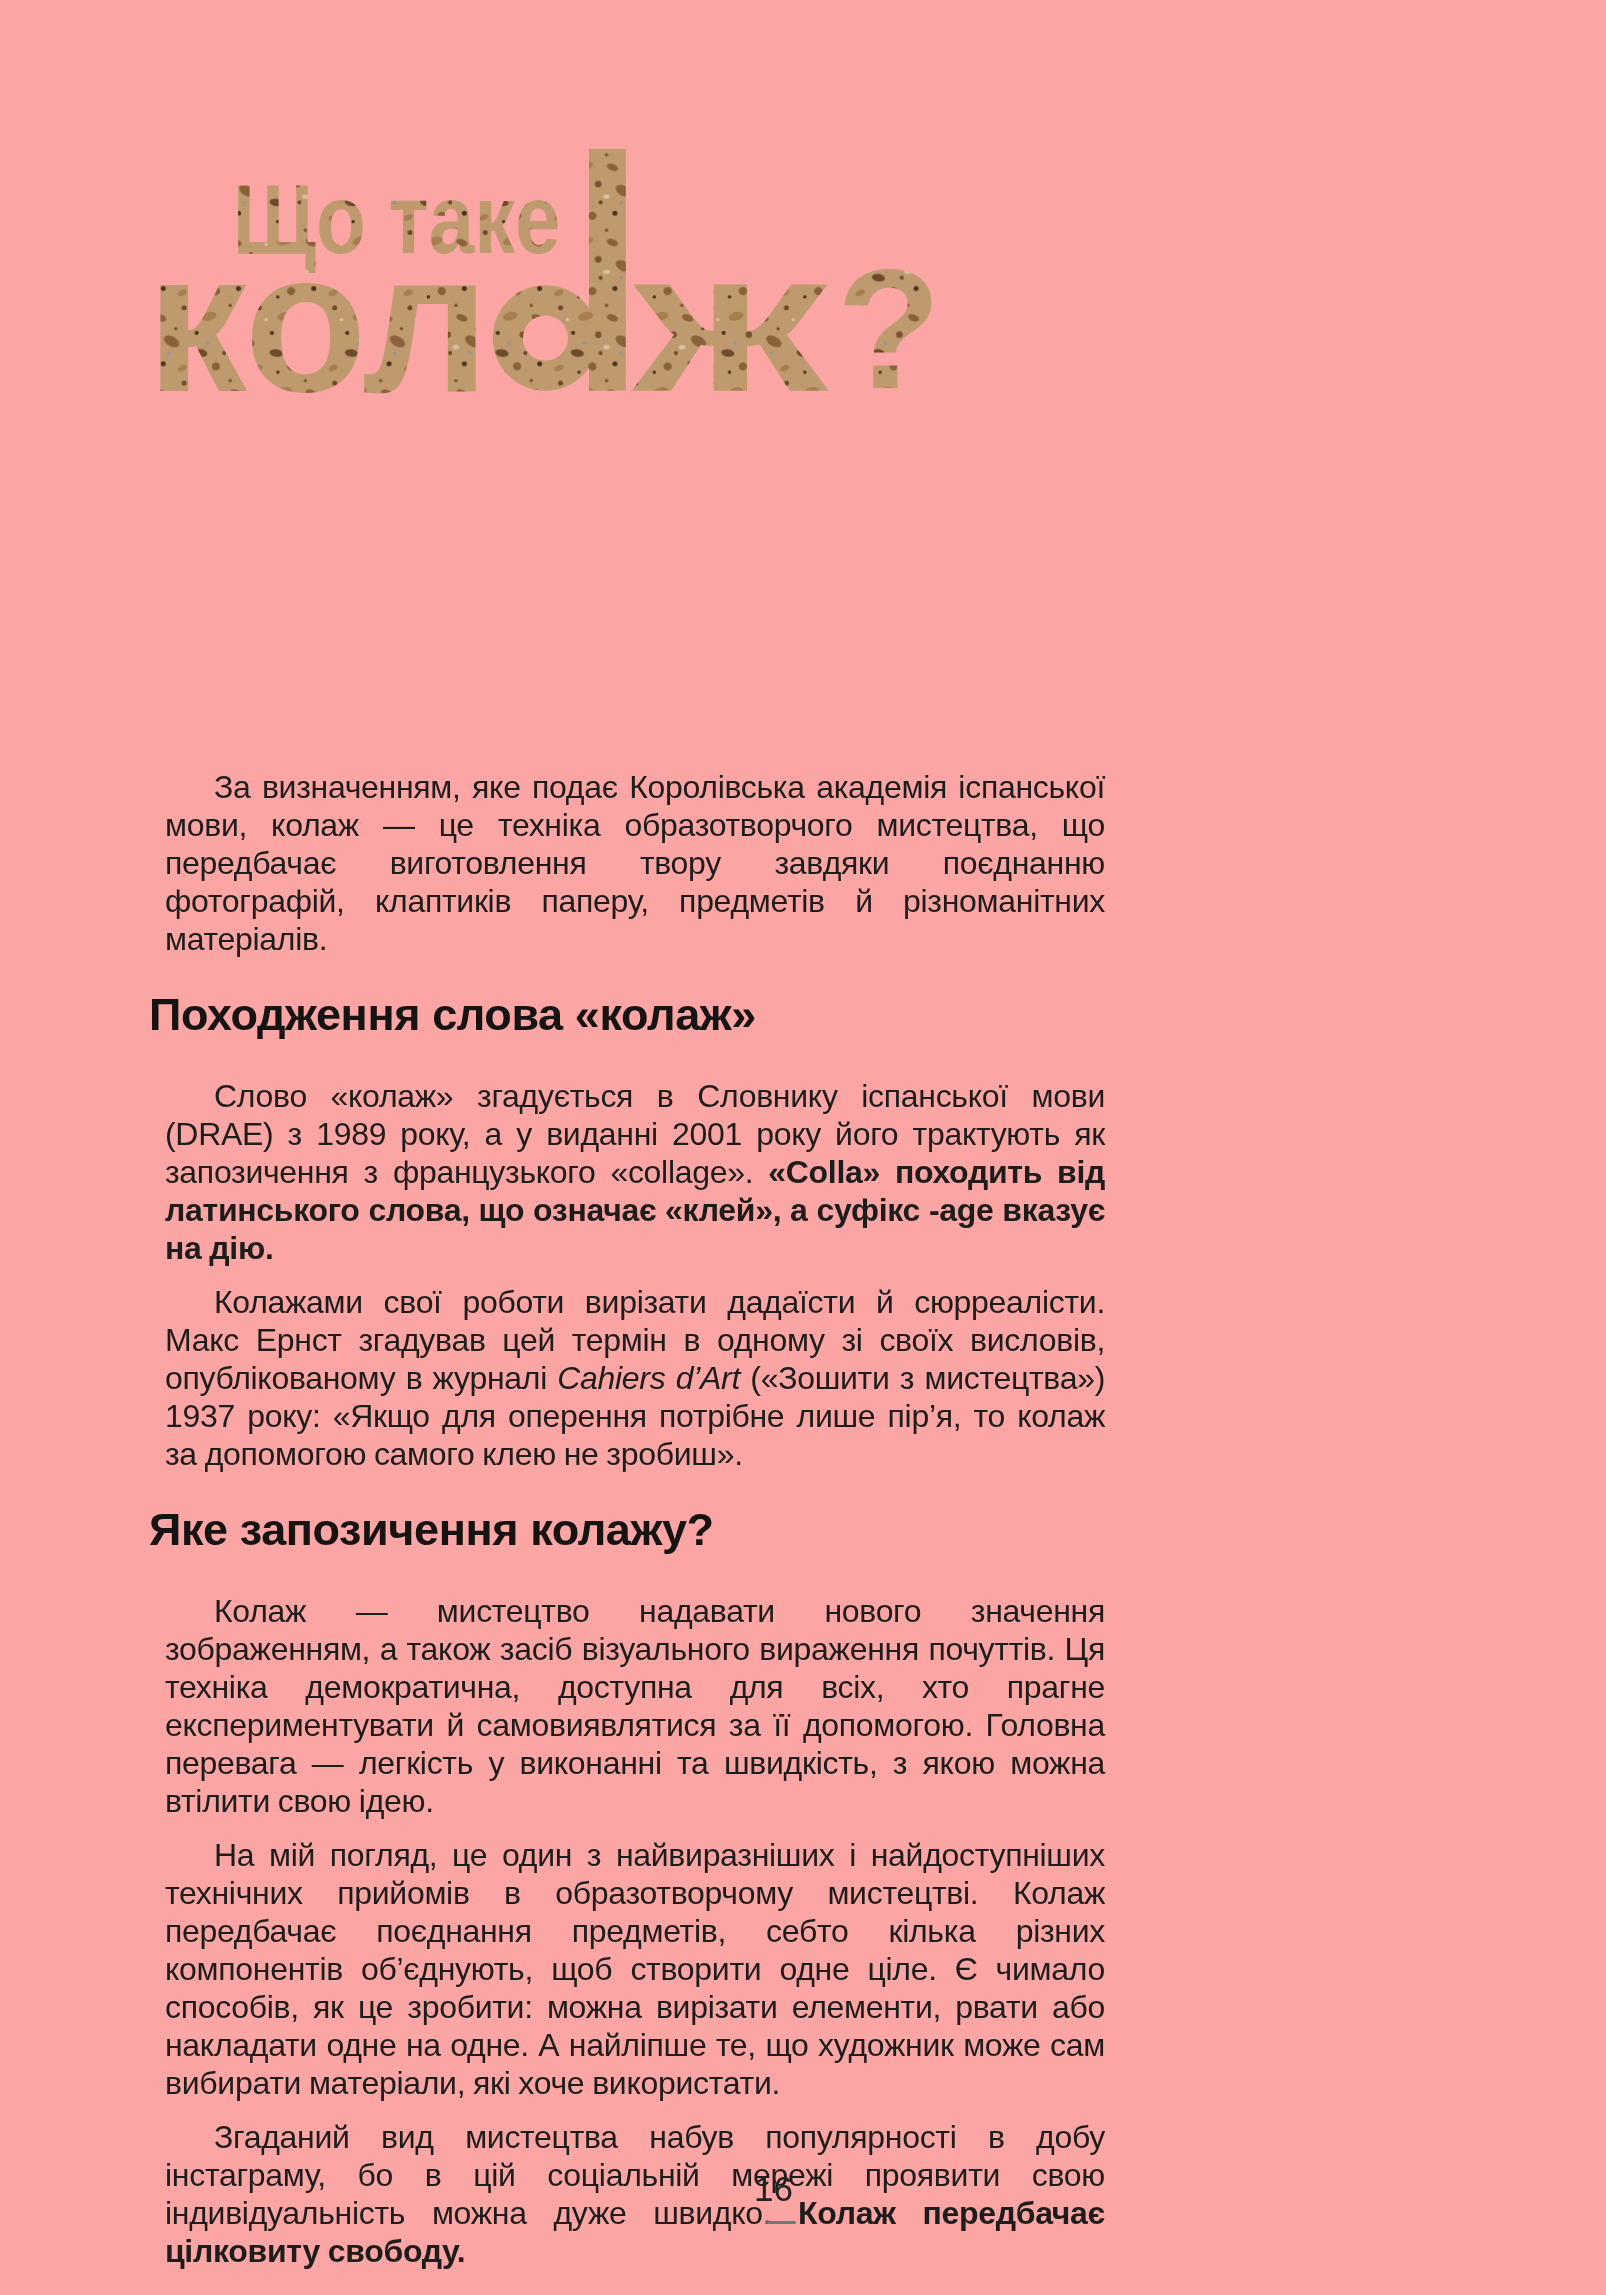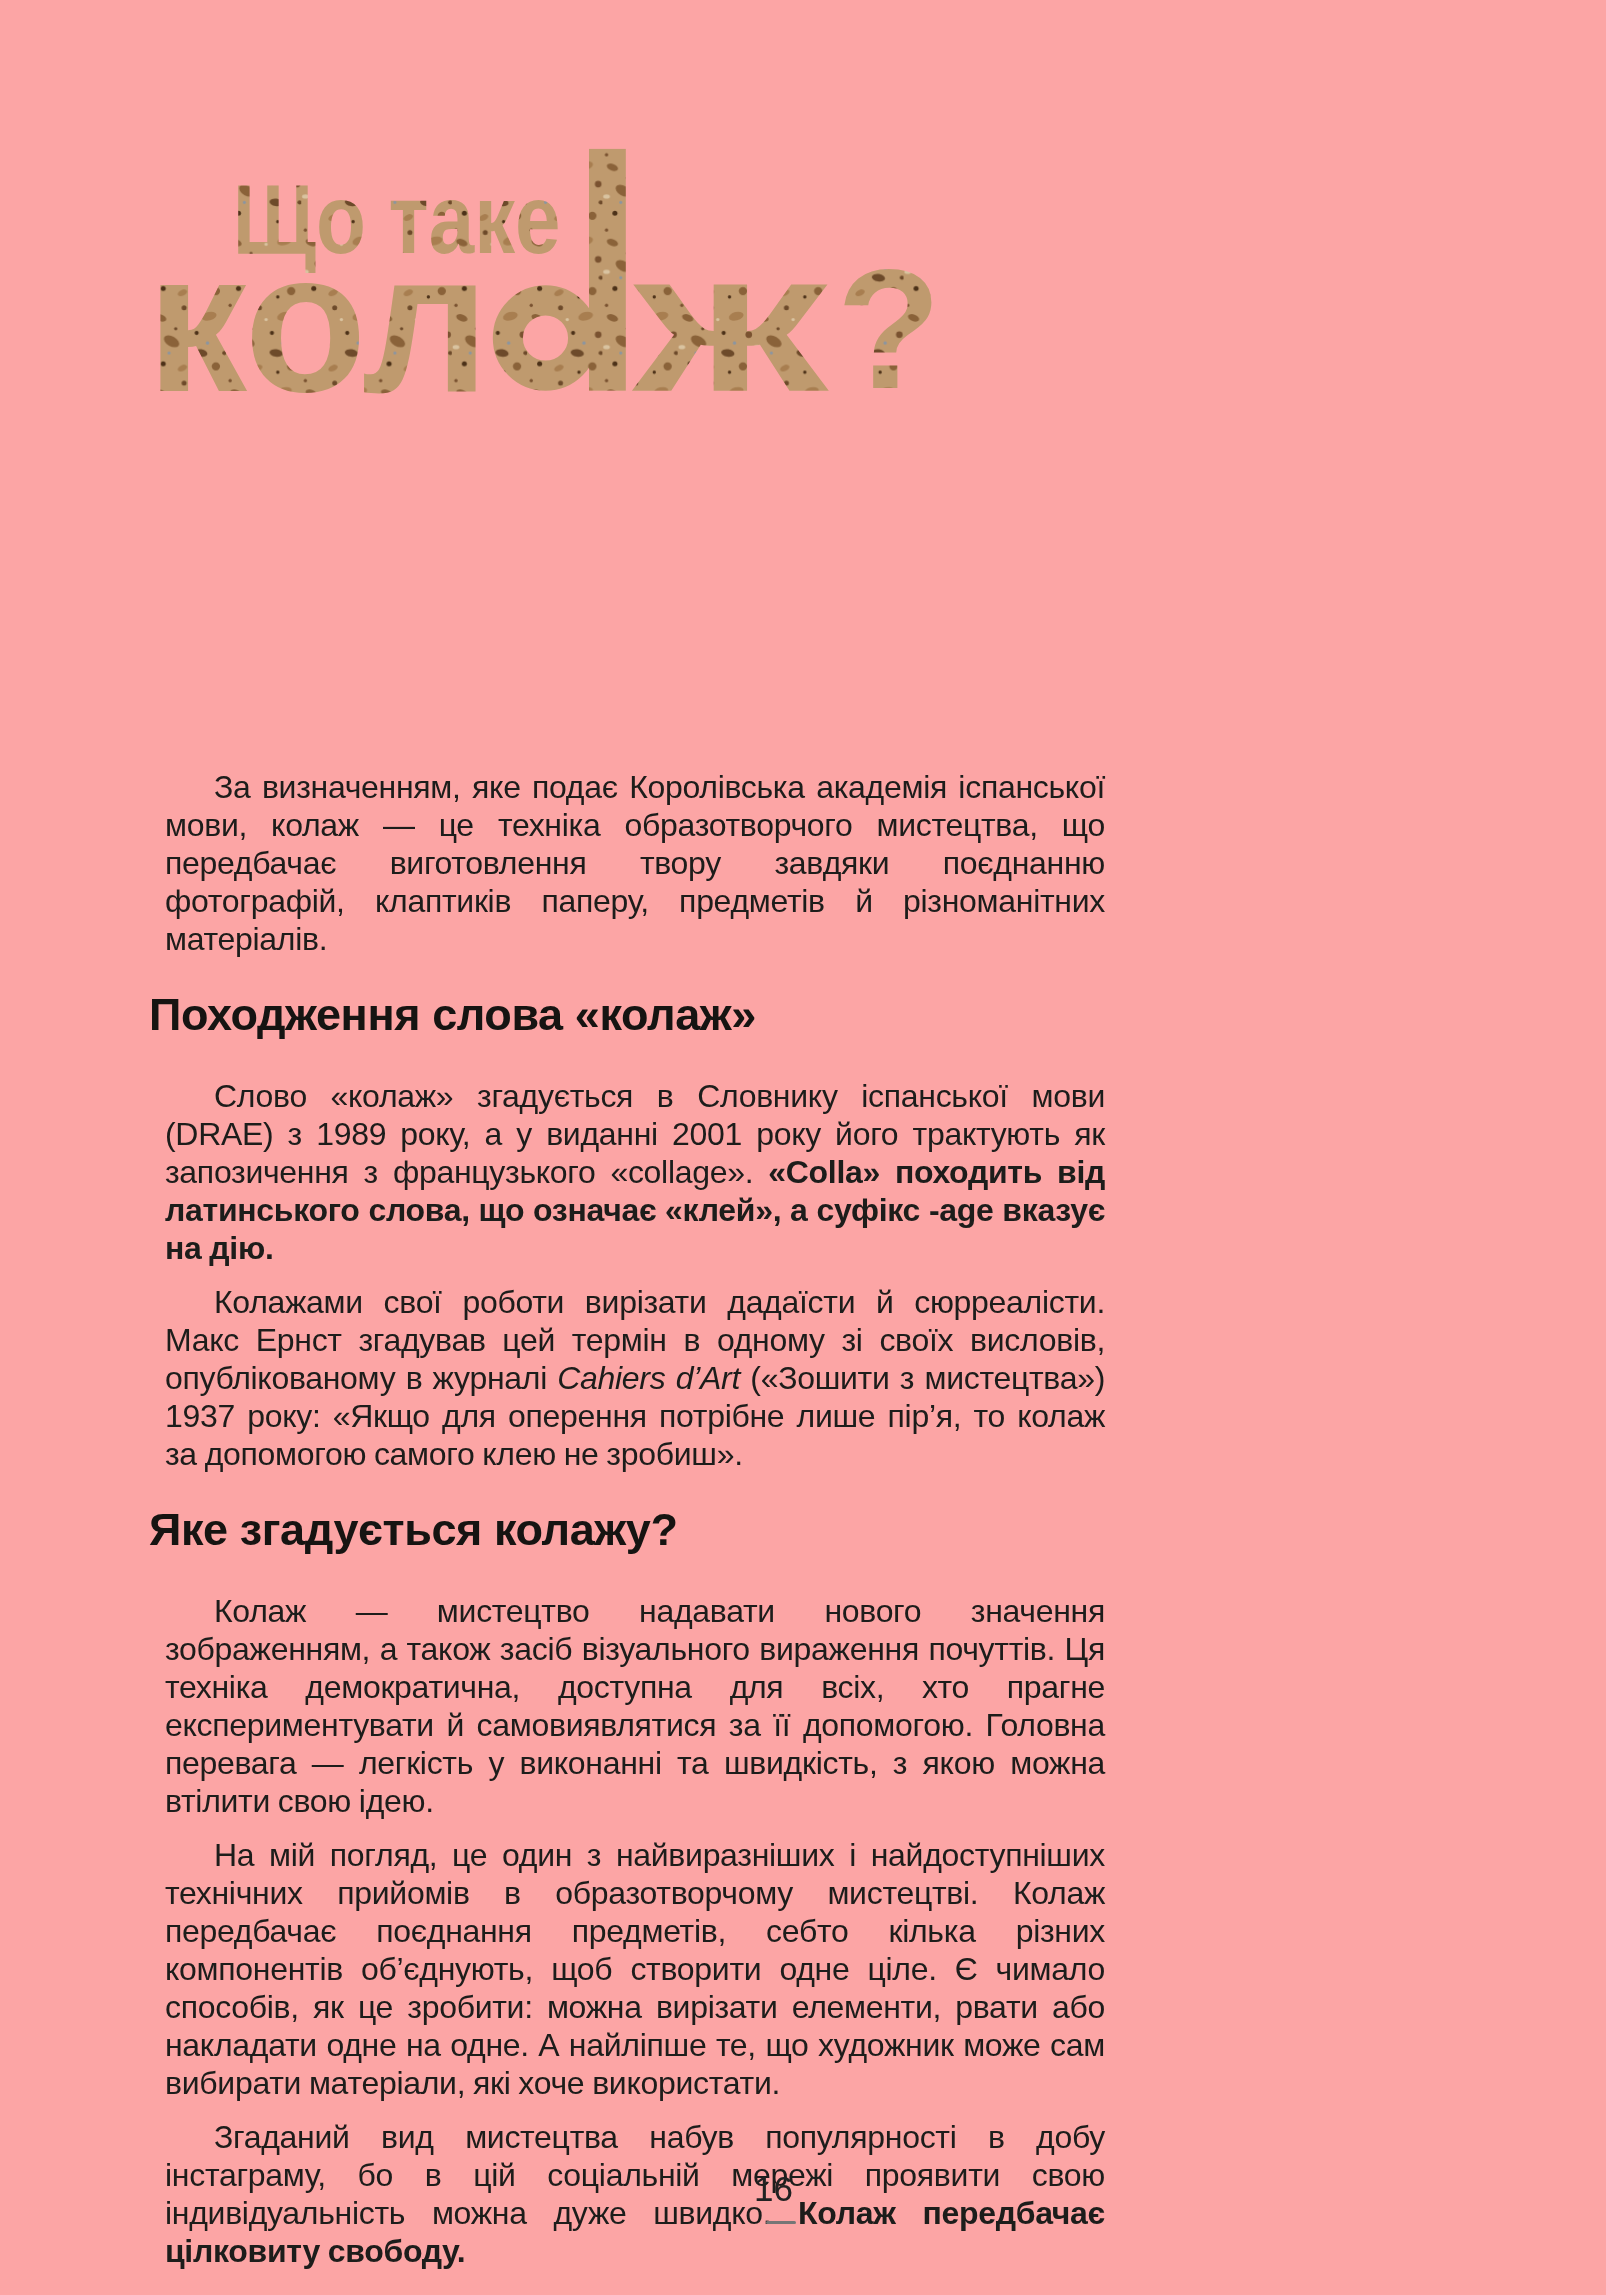--- a/index.html
+++ b/index.html
@@ -131,21 +131,21 @@
   <main class="content">
 
     <p>За визначенням, яке подає Королівська академія іспанської мови, колаж — це техніка образотворчого мистецтва, що передбачає виготовлення твору завдяки поєднанню фотографій, клаптиків паперу, предметів й різноманітних матеріалів.</p>
 
     <h2>Походження слова «колаж»</h2>
 
     <p><span>Слово «колаж» згадується в Словнику іспанської мови (DRAE) з 1989 року, а у виданні 2001 року його трактують як запозичення з французького «collage». </span><b>«Colla» походить від латинського слова, що означає «клей», а суфікс -age вказує на дію.</b></p>
 
     <p><span>Колажами свої роботи вирізати дадаїсти й сюрреалісти. Макс Ернст згадував цей термін в одному зі своїх висловів, опублікованому в журналі </span><i>Cahiers d’Art</i><span> («Зошити з мистецтва») 1937 року: «Якщо для оперення потрібне лише пір’я, то колаж за допомогою самого клею не зробиш».</span></p>
 
-    <h2>Яке згадується колажу?</h2>
+    <h2>Яке запозичення колажу?</h2>
 
     <p>Колаж — мистецтво надавати нового значення зображенням, а також засіб візуального вираження почуттів. Ця техніка демократична, доступна для всіх, хто прагне експериментувати й самовиявлятися за її допомогою. Головна перевага — легкість у виконанні та швидкість, з якою можна втілити свою ідею.</p>
 
     <p>На мій погляд, це один з найвиразніших і найдоступніших технічних прийомів в образотворчому мистецтві. Колаж передбачає поєднання предметів, себто кілька різних компонентів об’єднують, щоб створити одне ціле. Є чимало способів, як це зробити: можна вирізати елементи, рвати або накладати одне на одне. А найліпше те, що художник може сам вибирати матеріали, які хоче використати.</p>
 
     <p><span>Згаданий вид мистецтва набув популярності в добу інстаграму, бо в цій соціальній мережі проявити свою індивідуальність можна дуже швидко. </span><b>Колаж передбачає цілковиту свободу.</b></p>
 
   </main>
 
   <div class="pagenum">16</div>

